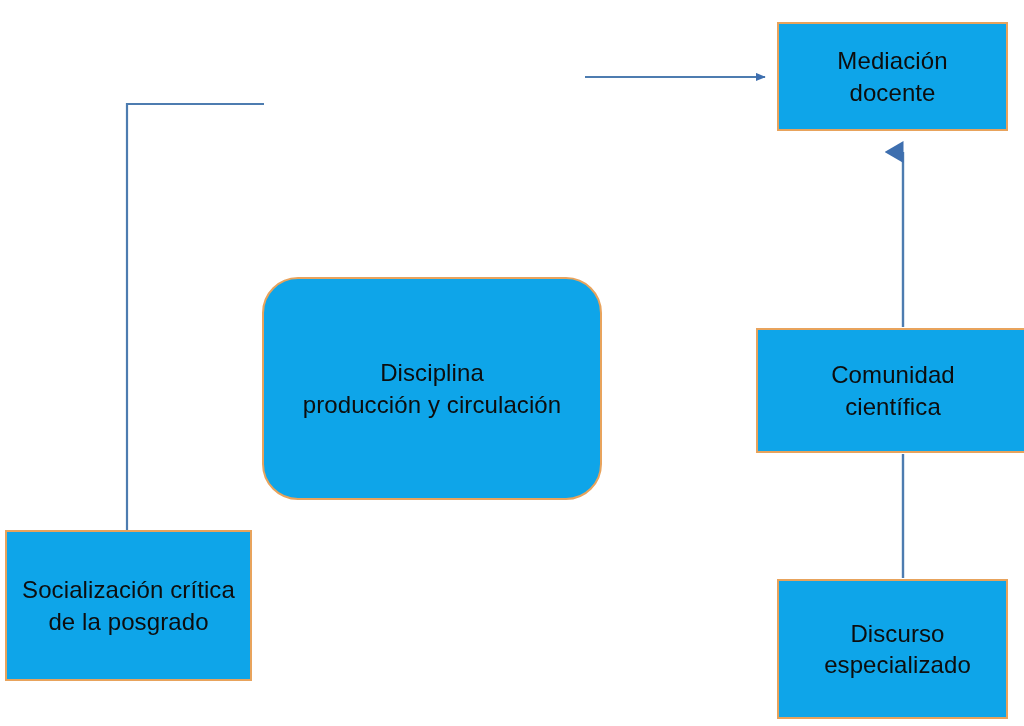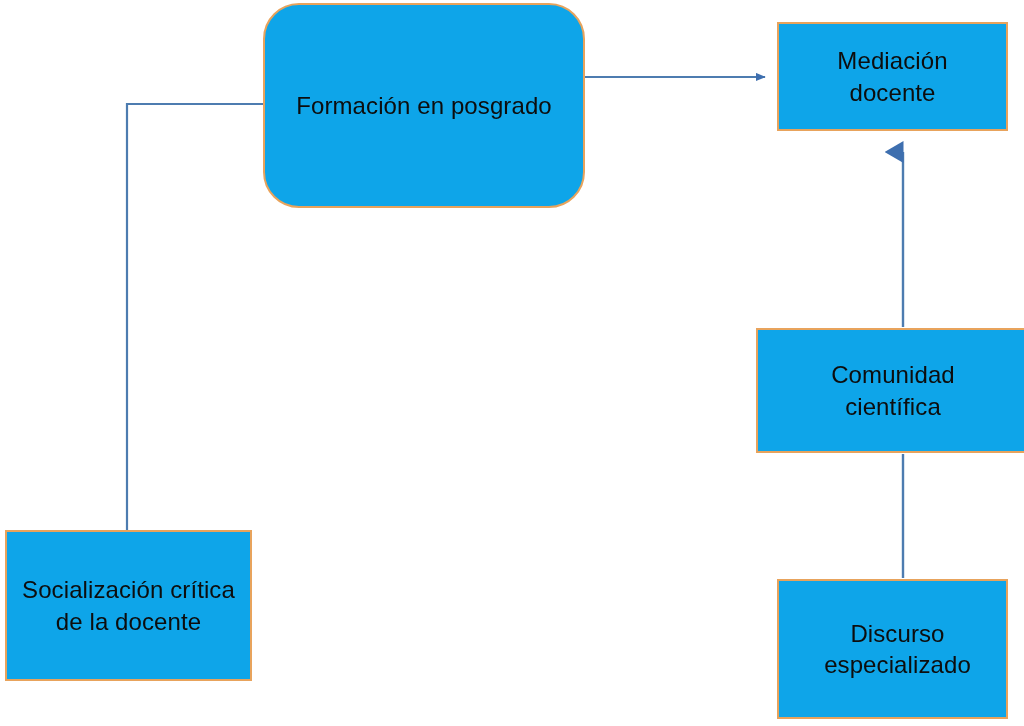--- a/index.html
+++ b/index.html
@@ -73,38 +73,39 @@
 
     <path d="M127,531 L127,104 L264,104" fill="none" stroke="#4D7CB0" stroke-width="2.2"></path>
 
     <line x1="585" y1="77" x2="765" y2="77" stroke="#4D7CB0" stroke-width="2.2" marker-end="url(#arrowRight)"></line>
 
     <line x1="903" y1="578" x2="903" y2="454" stroke="#4D7CB0" stroke-width="2.4"></line>
 
     <line x1="903" y1="327" x2="903" y2="152" stroke="#4D7CB0" stroke-width="2.4" marker-end="url(#arrowUp)"></line>
   </svg>
 
-  <div class="node rounded" style="left:263px; top:3px; width:322px; height:205px;">
-    <span class="node-label">Formación en posgrado</span>
-  </div>
 
   <div class="node rect" style="left:777px; top:22px; width:231px; height:109px;">
     <span class="node-label">Mediación
 docente</span>
   </div>
 
+  <div class="node rounded" style="left:262px; top:277px; width:340px; height:223px;">
+    <span class="node-label">Disciplina
+producción y circulación</span>
+  </div>
 
   <div class="node rect" style="left:756px; top:328px; width:274px; height:125px;">
     <span class="node-label">Comunidad
 científica</span>
   </div>
 
   <div class="node rect" style="left:5px; top:530px; width:247px; height:151px;">
     <span class="node-label">Socialización crítica
-de la docente</span>
+de la posgrado</span>
   </div>
 
   <div class="node rect" style="left:777px; top:579px; width:231px; height:140px;padding-left:10px;">
     <span class="node-label">Discurso
 especializado</span>
   </div>
 
 </div>
 
 </body></html>

